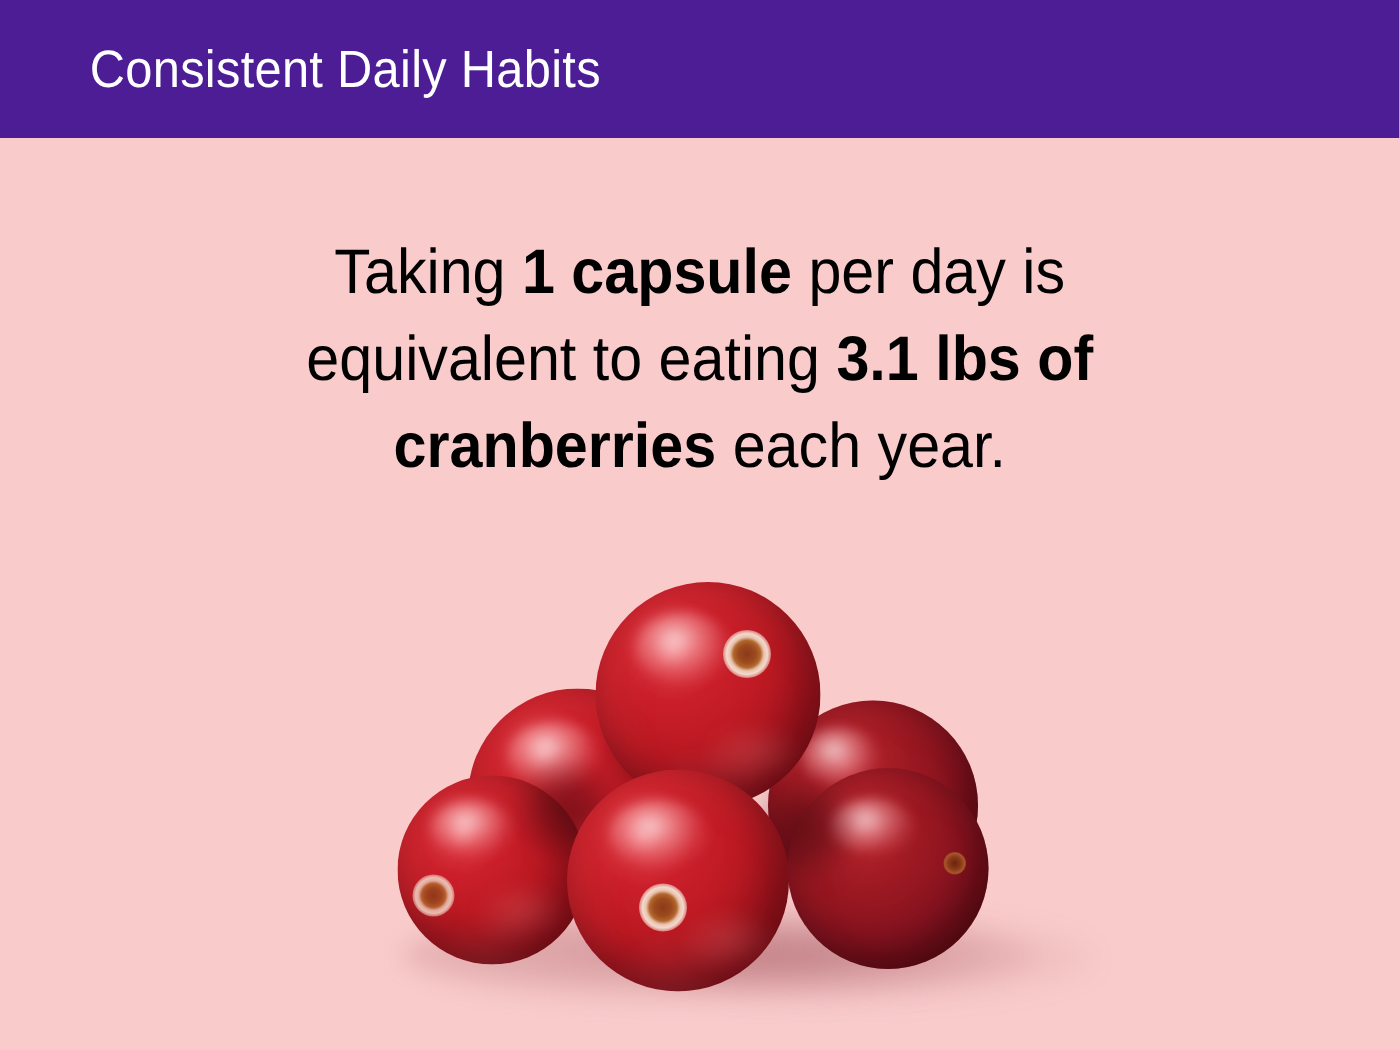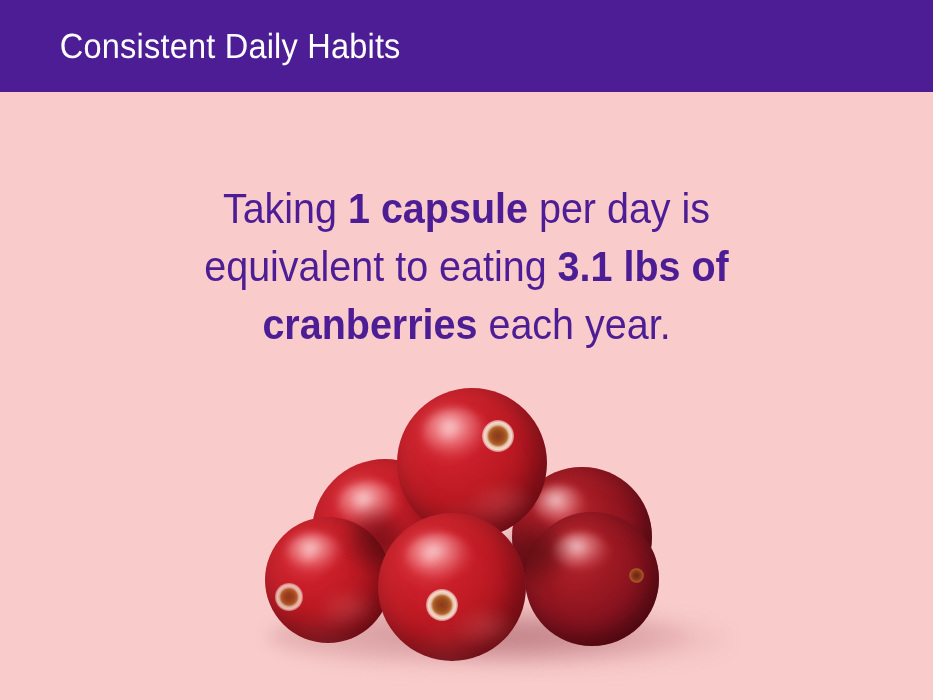--- a/index.html
+++ b/index.html
@@ -48,25 +48,24 @@
     text-rendering: geometricPrecision;
   }
 
   
   .statement {
     position: absolute;
     left: 0;
     top: 152px;
     width: 933px;
     text-align: center;
-    color: #4c1d95;
+    color: #000000;
     font-size: 42px;
     line-height: 58px;
     font-weight: 400;
-    margin-top: 28px;
   }
   .statement .line {
     display: block;
     white-space: nowrap;
     transform: scaleX(0.94);
     transform-origin: center;
   }
   .statement b {
     font-weight: 700;
   }

